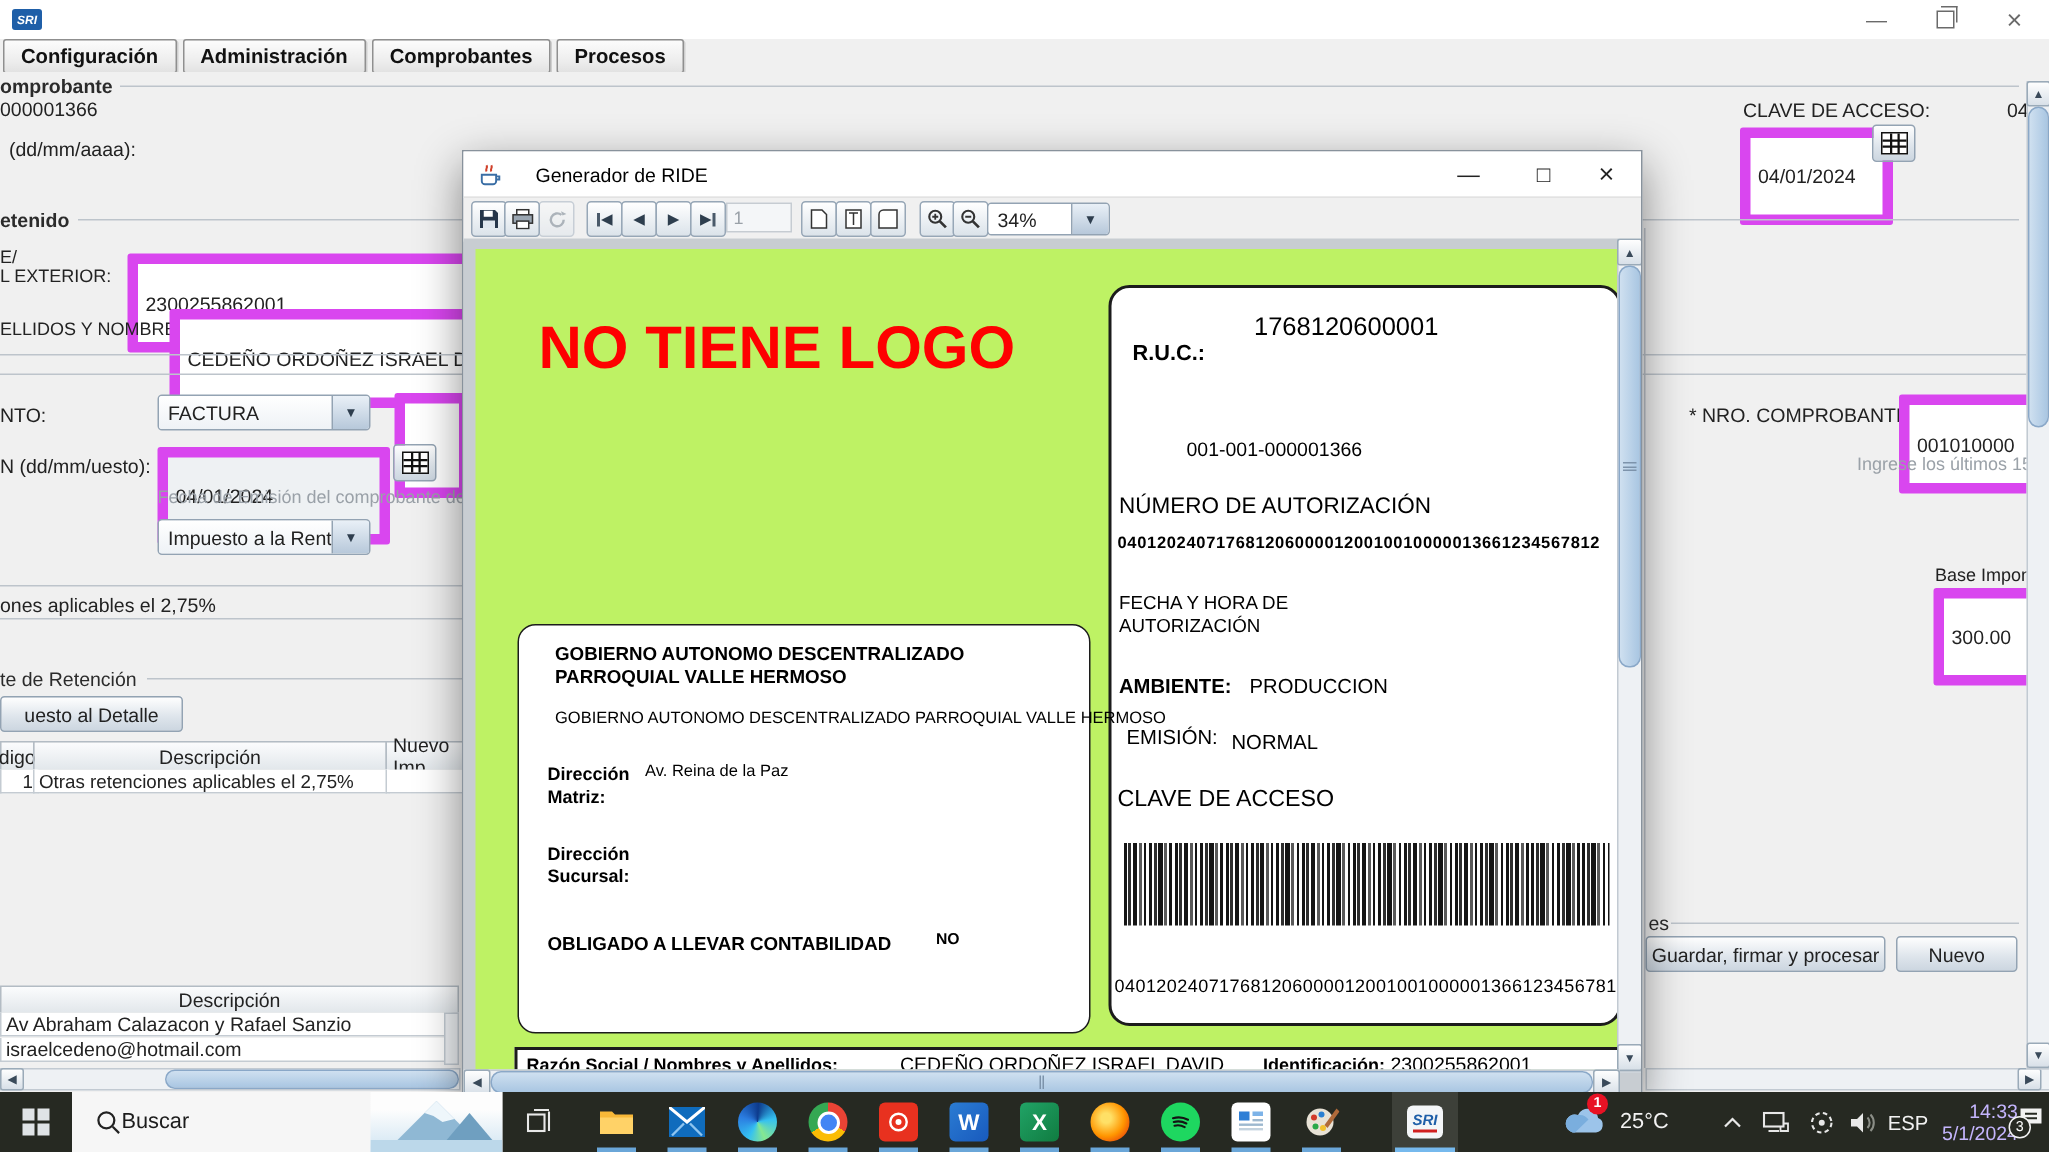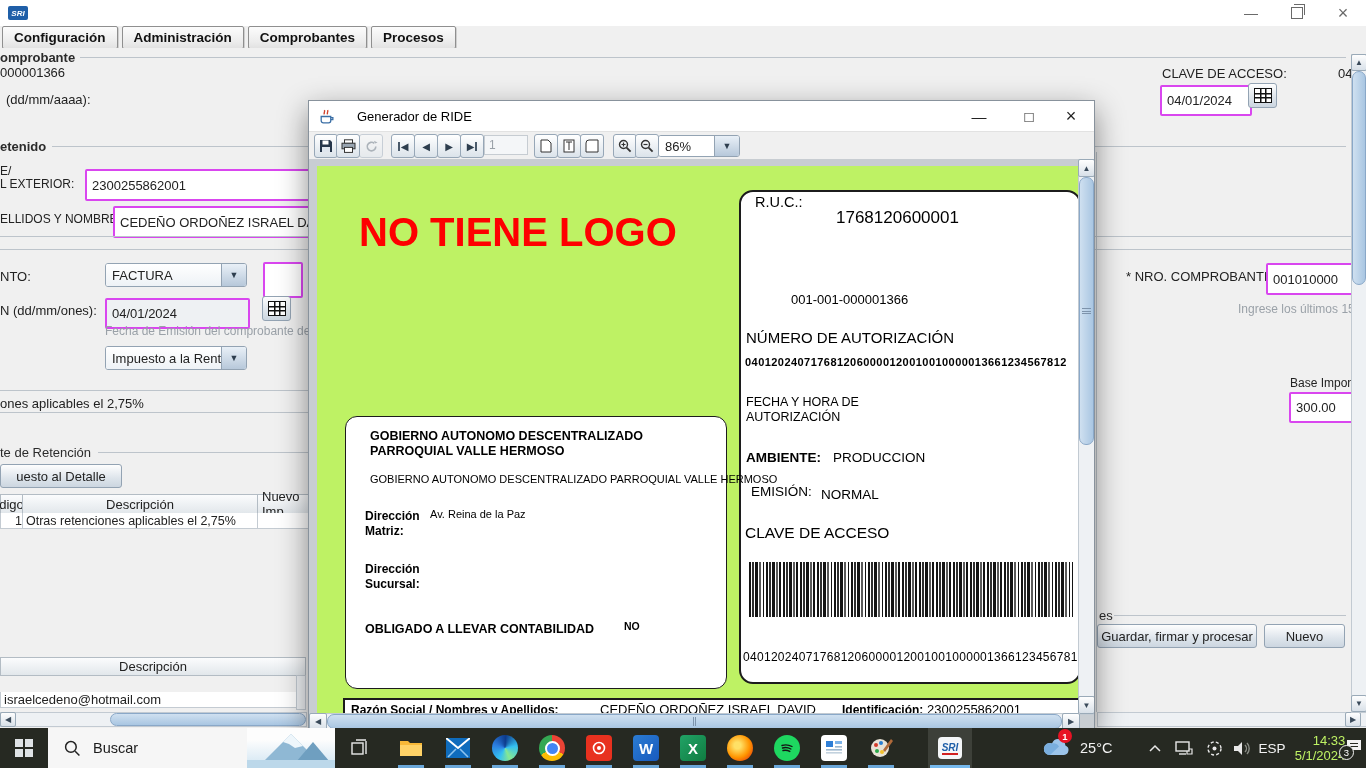--- a/index.html
+++ b/index.html
@@ -19,22 +19,22 @@
   .menu-btn{border:1px solid #8f8f8f;background:linear-gradient(#fcfcfc,#ececec 70%,#e2e2e2);
             font-weight:bold;font-size:13.5px;color:#111;padding:2px 11px;border-radius:2px;height:17px;
             display:flex;align-items:center;box-shadow:1px 1px 0 #cfcfcf}
   .form-area{position:absolute;left:0;top:48px;width:1366px;height:680px;background:#f0f0f0;overflow:hidden}
   .lbl{position:absolute;font-size:13px;color:#222;white-space:nowrap}
   .lbl12{position:absolute;font-size:12px;color:#222;white-space:nowrap}
   .grp{position:absolute;font-size:13px;font-weight:bold;color:#2b2b2b;white-space:nowrap}
   .gline{position:absolute;height:0;border-top:1px solid #bdc4cb}
   .vline{position:absolute;width:0;border-left:1px solid #bdc4cb}
   .hint{color:#9aa1a8}
-  .nfield{position:absolute;background:#fff;border:2px solid #d946ef;border-radius:2px;font-size:13px;
-          display:flex;align-items:center;padding:4px 5px;white-space:nowrap;overflow:hidden}
+  .nfield{position:absolute;background:#fff;border:7px solid #d946ef;border-radius:2px;font-size:13px;
+          display:flex;align-items:center;padding:16px 5px;white-space:nowrap;overflow:hidden}
   .nfield.dis{background:#eef1f3}
   .nbtn{position:absolute;background:linear-gradient(#fefefe,#dde4eb 60%,#ccd6e0);border:1px solid #93a3b3;
         border-radius:3px;display:flex;align-items:center;justify-content:center;font-size:13px;color:#222;white-space:nowrap}
   .combo{position:absolute;display:flex;border:1px solid #93a3b3;border-radius:3px;overflow:hidden;background:#fff}
   .combo .cfield{flex:1;background:linear-gradient(#ffffff,#eef2f6);font-size:13px;display:flex;align-items:center;padding:0 6px;white-space:nowrap;overflow:hidden}
   .combo .cbtn{width:24px;background:linear-gradient(#e9f0f7,#b7c8da);border-left:1px solid #93a3b3;
                display:flex;align-items:center;justify-content:center;font-size:9px;color:#2e3e4e}
   .calbtn{position:absolute;background:linear-gradient(#fefefe,#dde4eb 60%,#ccd6e0);border:1px solid #93a3b3;border-radius:3px;
           display:flex;align-items:center;justify-content:center}
   .calgrid{width:16px;height:13px;border:1.5px solid #111;background:
@@ -74,24 +74,24 @@
   .d{position:absolute;white-space:nowrap;color:#000}
   .barcode{position:absolute;background:repeating-linear-gradient(90deg,#141414 0 2px,#fff 2px 3px,#2e2e2e 3px 5px,#fff 5px 6px,#141414 6px 9px,#fff 9px 10px,#5a5a5a 10px 12px,#fff 12px 13.5px,#141414 13.5px 15px,#fff 15px 17px)}
   .footrow{position:absolute;border:2px solid #1c1c1c;background:#fff}
   
   .taskbar{position:absolute;left:0;top:728px;width:1366px;height:40px;background:#262922;display:flex;align-items:center}
   .tb-slot{position:absolute;top:0;height:40px;display:flex;align-items:center;justify-content:center}
   .runline{position:absolute;bottom:0;left:50%;transform:translateX(-50%);width:26px;height:3px;background:#6aa6d8}
   .winlogo{display:grid;grid-template-columns:8px 8px;grid-template-rows:8px 8px;gap:1.5px}
   .winlogo i{background:#dfe3e6;display:block}
   .searchbox{position:absolute;left:48px;top:0;width:287px;height:40px;background:#f6f6f6;display:flex;align-items:center;overflow:hidden}
-  .search-text{font-size:14.5px;color:#1c1c1c;margin-left:12px}
+  .search-text{font-size:14.5px;color:#1c1c1c;}
   .mountain{position:absolute;right:0;top:0;width:88px;height:40px;background:linear-gradient(#fdfdfd 30%,#cfe4f2)}
   .tray-txt{color:#f2f2f2;font-size:14.5px;white-space:nowrap}
-  .clock{color:#bef264;font-size:13px;text-align:right;line-height:15px}
+  .clock{color:#c4b5fd;font-size:13px;text-align:right;line-height:15px}
   .badge{position:absolute;background:#e81224;color:#fff;border-radius:50%;font-size:9.5px;font-weight:bold;
          width:14px;height:14px;display:flex;align-items:center;justify-content:center}
   .nbadge{position:absolute;background:#262922;border:1.5px solid #f2f2f2;color:#fff;border-radius:50%;font-size:9.5px;
           width:13px;height:13px;display:flex;align-items:center;justify-content:center}
   .appicon{width:26px;height:26px;border-radius:4px;display:flex;align-items:center;justify-content:center}
 </style>
 </head>
 <body>
 
 <div class="screen">
@@ -147,21 +147,21 @@
 
     <div class="lbl" style="left:0;top:221px">NTO:</div>
     <div class="combo" style="left:105px;top:215px;width:140px;height:22px">
       <span class="cfield">FACTURA</span>
       <span class="cbtn">
           <span>▼</span>
         </span>
     </div>
     <div class="nfield" style="left:263px;top:214px;width:26px;height:24px"></div>
 
-    <div class="lbl" style="left:0;top:255px">N (dd/mm/ones):</div>
+    <div class="lbl" style="left:0;top:255px">N (dd/mm/uesto):</div>
     <div class="nfield dis" style="left:105px;top:250px;width:131px;height:19px">04/01/2024</div>
     <div class="calbtn" style="left:262px;top:248px;width:27px;height:23px">
         <span class="calgrid"></span>
       </div>
     <div class="lbl12 hint" style="left:105px;top:276px">Fecha de Emisión del comprobante de ve</div>
 
     <div class="combo" style="left:105px;top:298px;width:140px;height:22px">
       <span class="cfield">Impuesto a la Renta</span>
       <span class="cbtn">
           <span>▼</span>
@@ -188,20 +188,21 @@
     <div class="tcell" style="position:absolute;left:0;top:465px;width:18px;height:15px;justify-content:flex-end">1</div>
     <div class="tcell" style="position:absolute;left:22px;top:465px;width:230px;height:15px">Otras retenciones aplicables el 2,75%</div>
     <div class="tcell" style="position:absolute;left:257px;top:465px;width:49px;height:15px"></div>
 
     <div class="grp" style="left:1099px;top:560px;font-weight:normal">es</div>
     <div class="gline" style="left:1114px;top:567px;width:232px"></div>
     <div class="nbtn" style="left:1097px;top:576px;width:158px;height:22px">Guardar, firmar y procesar</div>
     <div class="nbtn" style="left:1264px;top:576px;width:79px;height:22px">Nuevo</div>
 
     <div class="thead" style="position:absolute;left:0;top:609px;width:304px;height:17px">Descripción</div>
+    <div class="tcell" style="position:absolute;left:0;top:627px;width:294px;height:15px;font-size:13px">Av Abraham Calazacon y Rafael Sanzio</div>
     <div class="tcell" style="position:absolute;left:0;top:644px;width:294px;height:15px;font-size:13px">israelcedeno@hotmail.com</div>
     <div class="sb-track" style="left:296px;top:627px;width:8px;height:33px"></div>
 
     <div class="sb-track" style="left:0;top:664px;width:305px;height:13px"></div>
     <div class="sb-btn" style="left:0;top:664px;width:14px;height:13px">
         <span>◀</span>
       </div>
     <div class="sb-thumb h" style="left:110px;top:665px;width:194px;height:11px"></div>
     <div class="sb-track" style="left:1097px;top:664px;width:269px;height:13px"></div>
     <div class="sb-btn" style="left:1345px;top:664px;width:14px;height:13px">
@@ -303,33 +304,33 @@
           </svg>
       </div>
       <div class="tbtn" style="left:326px">
         <svg width="14" height="14" viewBox="0 0 14 14">
             <circle cx="5.5" cy="5.5" r="4" fill="none" stroke="#333" stroke-width="1.4"></circle>
             <path d="M8.6 8.6 l4 4" stroke="#333" stroke-width="1.8"></path>
             <path d="M3.5 5.5 h4" stroke="#333" stroke-width="1.2"></path>
           </svg>
       </div>
       <div class="combo" style="left:349px;top:3px;width:80px;height:20px">
-        <span class="cfield" style="background:#fff">86%</span>
+        <span class="cfield" style="background:#fff">34%</span>
         <span class="cbtn">
             <span>▼</span>
           </span>
       </div>
     </div>
 
     <div class="dlg-content">
       <div class="page">
         <div class="nologo" style="left:42px;top:44px">NO  TIENE LOGO</div>
 
         <div class="docbox" style="left:422px;top:24px;width:338px;height:490px">
-          <div class="d" style="left:14px;top:2px;font-weight:normal;font-size:14.5px">R.U.C.:</div>
+          <div class="d" style="left:14px;top:36px;font-weight:bold;font-size:14.5px">R.U.C.:</div>
           <div class="d" style="left:95px;top:16px;font-size:17px">1768120600001</div>
           <div class="d" style="left:50px;top:100px;font-size:13px">001-001-000001366</div>
           <div class="d" style="left:5px;top:137px;font-size:15px">NÚMERO DE AUTORIZACIÓN</div>
           <div class="d" style="left:4px;top:164px;font-size:11px;font-weight:bold;letter-spacing:.45px">0401202407176812060000120010010000013661234567812</div>
           <div class="d" style="left:5px;top:203px;font-size:12.5px">FECHA Y HORA DE</div>
           <div class="d" style="left:5px;top:218px;font-size:12.5px">AUTORIZACIÓN</div>
           <div class="d" style="left:5px;top:258px;font-weight:bold;font-size:13.5px">AMBIENTE:</div>
           <div class="d" style="left:92px;top:258px;font-size:13.5px">PRODUCCION</div>
           <div class="d" style="left:10px;top:292px;font-weight:normal;font-size:13.5px">EMISIÓN:</div>
           <div class="d" style="left:80px;top:295px;font-size:13.5px">NORMAL</div>

